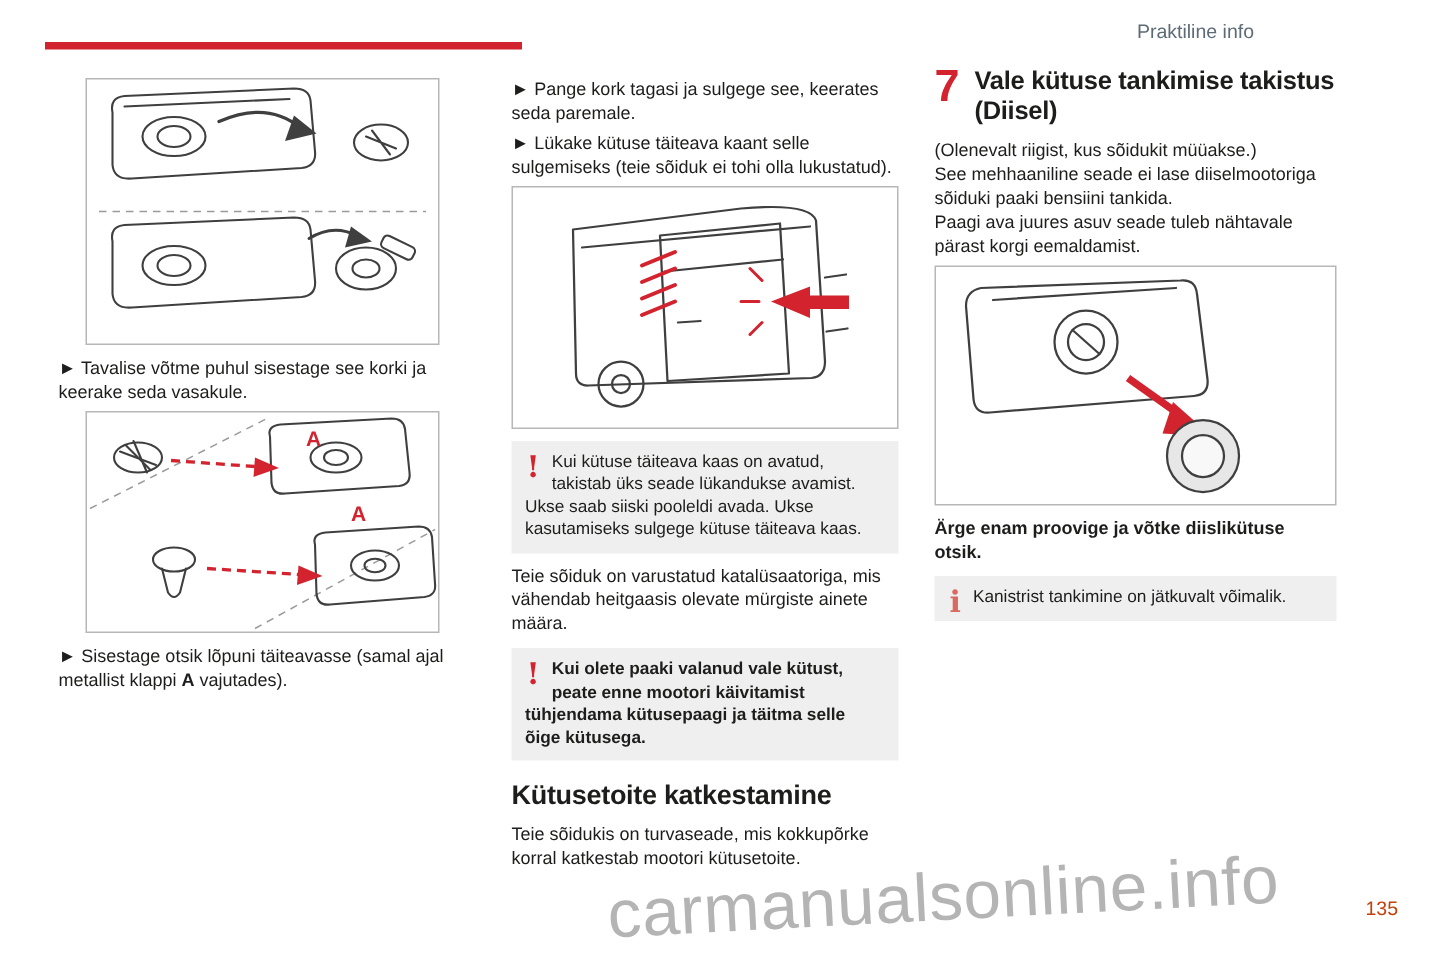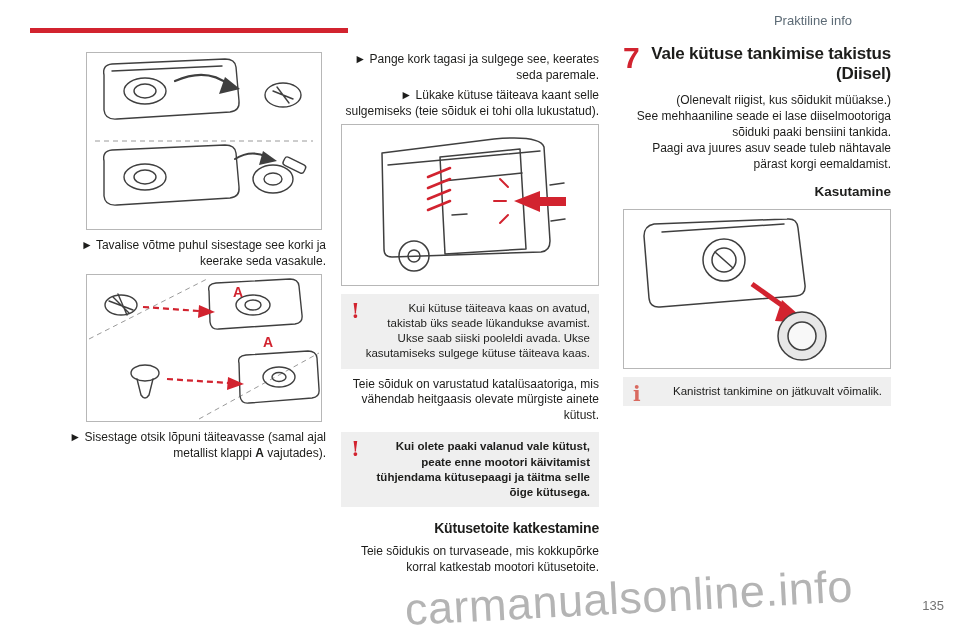--- a/index.html
+++ b/index.html
@@ -3,56 +3,56 @@
 <meta charset="utf-8">
 <style>
   * { margin:0; padding:0; box-sizing:border-box; }
   html,body { background:#ffffff; }
   .page {
     position:relative; width:960px; height:640px; background:#fff;
     font-family:"Liberation Sans","DejaVu Sans",sans-serif;
     color:#1d1d1b; overflow:hidden;
   }
   .top-rule { position:absolute; left:30px; top:28px; width:318px; height:5px; background:#d2232f; }
-  .header-label { position:absolute; top:13px; right:108px; font-size:13px; color:#5d6b76; }
-
-  .col { position:absolute; font-size:12px; line-height:1.33;text-align:right; }
-  #col1 { left:68px;  top:52px; width:258px; }
+  .header-label { position:absolute; top:13px; right:124px; font-size:13px; color:#5d6b76; }
+
+  .col { position:absolute; font-size:12px; line-height:1.33; }
+  #col1 { left:39px;  top:52px; width:258px; }
   #col2 { left:341px; top:52px; width:258px; }
   #col3 { left:623px; top:44px; width:268px; }
 
   .col p { margin:0 0 4px 0; }
   .fig { border:1px solid #b7b7b7; background:#fff; margin:0 0 8px 0; overflow:hidden; }
   .fig svg { display:block; }
   .fig-indent { margin-left:18px; width:236px; }
 
   .notice { background:#efefef; padding:7px 9px; margin:8px 0; font-size:11.5px; line-height:1.32; }
   .notice .notice-icon {
     float:left; font-weight:900; font-size:20px; line-height:0.95;
     margin:1px 8px 2px 1px; font-family:"DejaVu Serif",serif;
   }
   .icon-warn { color:#d2232f; }
   .icon-info { color:#d96a60; }
   .notice p { margin:0; }
   .notice-bold p { font-weight:bold; }
 
-  .section-h { font-size:14px; font-weight:bold; letter-spacing:-0.2px; margin:12px 0 6px 0; color:#1d1d1b; }
+  .section-h { font-size:18px; font-weight:bold; letter-spacing:-0.2px; margin:12px 0 6px 0; color:#1d1d1b; }
   .sub-h { font-size:13.5px; font-weight:bold; margin:10px 0 8px 0; }
 
   .heading-row { margin-bottom:8px; }
   .chapter-num { float:left; color:#d2232f; font-size:30px; font-weight:bold; line-height:0.95; margin:0 10px 0 0; }
   .h1 { font-size:17px; font-weight:bold; line-height:1.2; letter-spacing:-0.2px; }
   .after-heading { clear:none; }
 
   .watermark {
     position:absolute; left:405px; top:584px; font-size:45px; letter-spacing:0.5px;
     color:rgba(155,155,155,0.75); white-space:nowrap;
     transform:rotate(-3deg); transform-origin:left center; z-index:6;
   }
-  .pagenum { position:absolute; right:16px; top:598px; font-size:13px; color:#737373; z-index:7; }
+  .pagenum { position:absolute; right:28px; top:598px; font-size:13px; color:#c2410c; z-index:7; }
 </style>
 </head>
 <body>
 
 <div class="page">
 
   <div class="top-rule"></div>
   <div class="header-label">Praktiline info</div>
 
   <section class="col" id="col1">
@@ -145,21 +145,21 @@
           </g>
         </g>
       </svg>
     </figure>
 
     <div class="notice">
       <span class="notice-icon icon-warn">!</span>
       <p>Kui kütuse täiteava kaas on avatud, takistab üks seade lükandukse avamist. Ukse saab siiski pooleldi avada. Ukse kasutamiseks sulgege kütuse täiteava kaas.</p>
     </div>
 
-    <p>Teie sõiduk on varustatud katalüsaatoriga, mis vähendab heitgaasis olevate mürgiste ainete kütust.</p>
+    <p>Teie sõiduk on varustatud katalüsaatoriga, mis vähendab heitgaasis olevate mürgiste ainete määra.</p>
 
     <div class="notice notice-bold">
       <span class="notice-icon icon-warn">!</span>
       <p>Kui olete paaki valanud vale kütust, peate enne mootori käivitamist tühjendama kütusepaagi ja täitma selle õige kütusega.</p>
     </div>
 
     <h2 class="section-h">Kütusetoite katkestamine</h2>
     <p>Teie sõidukis on turvaseade, mis kokkupõrke korral katkestab mootori kütusetoite.</p>
   </section>
 
@@ -167,40 +167,40 @@
 
     <div class="heading-row">
       <span class="chapter-num">7</span>
       <h1 class="h1">Vale kütuse tankimise takistus (Diisel)</h1>
     </div>
 
     <p class="after-heading" style="margin-bottom:0;">(Olenevalt riigist, kus sõidukit müüakse.)</p>
     <p style="margin-bottom:0;">See mehhaaniline seade ei lase diiselmootoriga sõiduki paaki bensiini tankida.</p>
     <p>Paagi ava juures asuv seade tuleb nähtavale pärast korgi eemaldamist.</p>
 
-    <h3 class="sub-h">Kasutamine</h3>
 
     <figure class="fig">
       <svg width="266" height="158" viewBox="0 0 266 158">
         <g fill="none" stroke="#3f3f3f" stroke-width="1.5" stroke-linecap="round" stroke-linejoin="round">
           <path d="M30 14 Q20 16 20 26 L25 88 Q26 98 36 97 L172 86 Q182 85 181 75 L174 18 Q173 8 163 9 Z"></path>
           <path d="M38 22 L160 14"></path>
           <circle cx="100" cy="50" r="21"></circle>
           <circle cx="100" cy="50" r="12"></circle>
           <path d="M91 42 l18 16"></path>
         </g>
         <line x1="128" y1="74" x2="166" y2="101" stroke="#d2232f" stroke-width="5"></line>
         <polygon points="158,90 184,113 151,111" fill="#d2232f"></polygon>
         <g stroke="#3f3f3f" stroke-width="1.5">
           <circle cx="178" cy="126" r="24" fill="#e7e7e7"></circle>
           <circle cx="178" cy="126" r="14" fill="#f8f8f8"></circle>
         </g>
       </svg>
     </figure>
 
+    <p style="font-weight:bold;">Ärge enam proovige ja võtke diislikütuse otsik.</p>
 
     <div class="notice">
       <span class="notice-icon icon-info">i</span>
       <p>Kanistrist tankimine on jätkuvalt võimalik.</p>
     </div>
   </section>
 
   <div class="watermark">carmanualsonline.info</div>
   <div class="pagenum">135</div>
 

